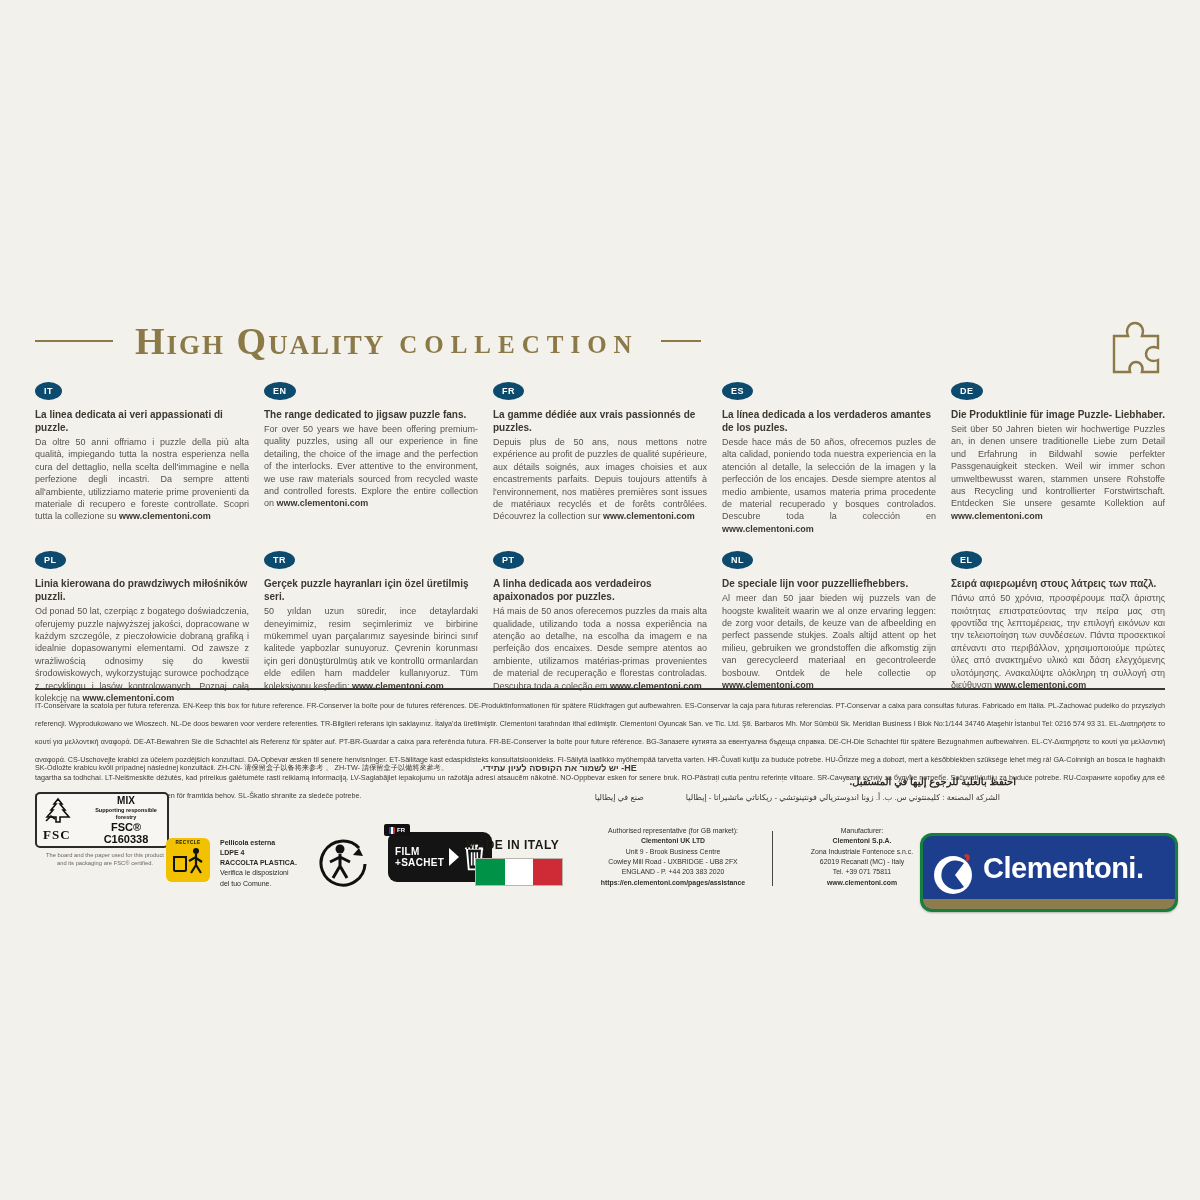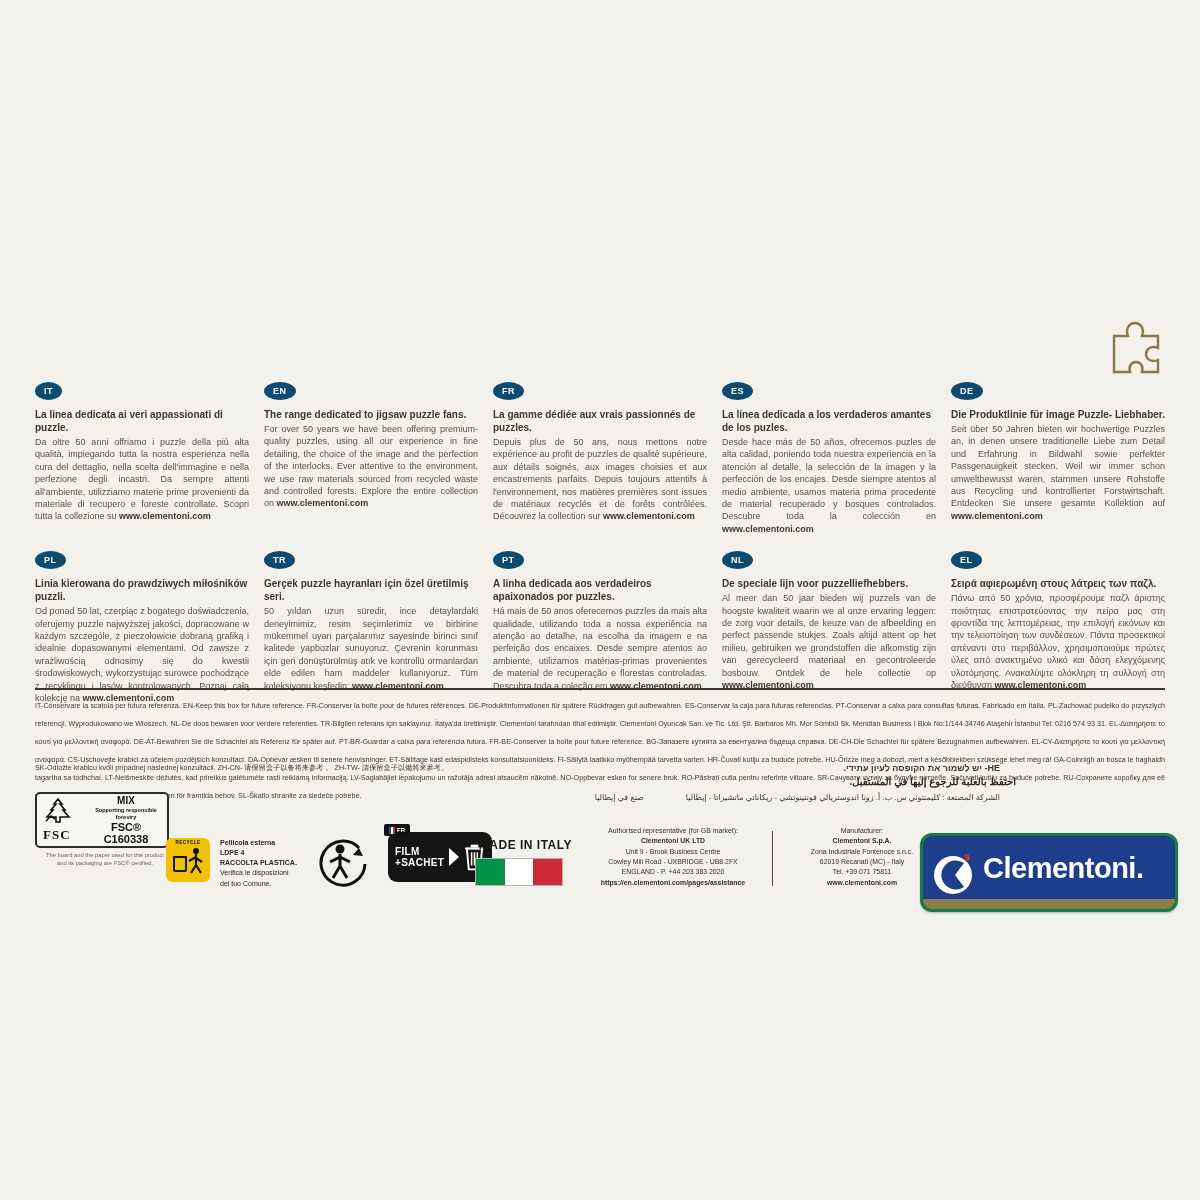--- a/index.html
+++ b/index.html
@@ -20,21 +20,21 @@
   .lang-grid { position:absolute; left:35px; top:380px; width:1130px; display:grid; grid-template-columns:repeat(5,1fr); column-gap:15px; row-gap:14px; }
   .lang-cell { min-height:130px; }
   .lang-badge { display:inline-block; background:#0c4a6e; color:#fff; font-size:9px; font-weight:bold; padding:4px 9px; border-radius:50%; letter-spacing:0.5px; }
   .lang-heading { font-size:10px; font-weight:bold; color:#3e392f; margin:8px 0 2px 0; line-height:1.3; }
   .lang-body { font-size:9px; color:#57524a; line-height:1.38; text-align:justify; }
   .lang-link { font-weight:bold; color:#3e392f; }
 
   
   .fine-rule { position:absolute; left:35px; top:688px; width:1130px; border-top:2px solid #3c372e; }
   .fine-print { position:absolute; left:35px; top:697px; width:1130px; font-size:7.2px; line-height:18px; color:#403b32; text-align:justify; }
-  .fine-row7 { position:absolute; left:35px; top:763px; width:1130px; display:flex; justify-content:space-between; font-size:7.2px; color:#403b32; }
+  .fine-row7 { position:absolute; left:35px; top:763px; width:1130px; display:flex; font-size:7.2px; color:#403b32; }
   .fine-row7 .he { padding-right:165px; font-size:9px; font-weight:bold; direction:rtl;margin-left:32px; }
   .ar-line1 { position:absolute; right:184px; top:776px; font-size:10px; font-weight:bold; color:#2e2a22; direction:rtl; }
   .ar-line2 { position:absolute; right:200px; top:793px; font-size:8px; color:#403b32; direction:rtl; display:flex; gap:42px; }
 
   
   .fsc-block { position:absolute; left:35px; top:792px; width:140px; }
   .fsc-box { width:134px; height:56px; border:2px solid #2b2b2b; border-radius:5px; background:#f7f6f2; display:flex; align-items:center; padding:4px 6px; gap:6px; }
   .fsc-left { display:flex; flex-direction:column; align-items:flex-start; width:42px; }
   .fsc-brand { font-family:"Liberation Serif", serif; font-weight:bold; font-size:13px; color:#111; letter-spacing:1px; }
   .fsc-right { flex:1; text-align:center; color:#111; }
@@ -51,21 +51,21 @@
 
   .triman-icon { position:absolute; left:315px; top:834px; }
 
   .filmsachet { position:absolute; left:378px; top:832px;padding-left:10px; }
   .fs-tab { position:absolute; top:-8px; left:6px; width:26px; height:12px; background:#111; border-radius:2px; color:#fff; font-size:6px; font-weight:bold; display:flex; align-items:center; justify-content:center; gap:2px; }
   .fs-tab .fr-stripes { width:6px; height:7px; background:linear-gradient(90deg,#2b4ea2 33%,#fff 33% 66%,#c8352e 66%); border-radius:1px; }
   .fs-box { width:104px; height:50px; background:#141414; border-radius:9px; display:flex; align-items:center; padding:0 7px; gap:5px; }
   .fs-text { color:#fff; font-weight:bold; font-size:10px; line-height:1.1; letter-spacing:0.3px; }
   .fs-arrow { width:0; height:0; border-top:9px solid transparent; border-bottom:9px solid transparent; border-left:10px solid #fff; }
 
-  .madeinitaly { position:absolute; left:466px; top:838px; width:106px; text-align:right; }
+  .madeinitaly { position:absolute; left:466px; top:838px; width:106px; text-align:left; }
   .mii-label { font-size:12px; font-weight:bold; color:#1c1a15; letter-spacing:0.5px; }
   .mii-flag { margin:6px auto 0; width:88px; height:28px; display:flex; border:1px solid #b9b5ac; }
   .mii-flag span { flex:1; }
 
   .addr { font-size:6.9px; line-height:1.5; color:#33302a; text-align:center; }
   .addr .b { font-weight:bold; }
   .addr-auth { position:absolute; left:578px; top:826px; width:190px; }
   .addr-div { position:absolute; left:772px; top:831px; width:1px; height:55px; background:#4a463e; }
   .addr-manu { position:absolute; left:782px; top:826px; width:160px; }
 
@@ -73,20 +73,26 @@
   .logo-box { position:absolute; left:920px; top:833px; width:258px; height:79px; background:#15803d; border-radius:12px; padding:3px; box-shadow:0 1px 2px rgba(0,0,0,0.25); }
   .logo-inner { position:relative; width:100%; height:100%; background:#1d3d8d; border-radius:9px; overflow:hidden; display:flex; align-items:center; padding-left:10px; gap:8px; }
   .logo-inner::after { content:""; position:absolute; left:0; right:0; bottom:0; height:10px; background:#8d7c4c; }
   .logo-text { color:#fff; font-weight:bold; font-size:29px; letter-spacing:-0.5px; padding-bottom:8px; }
 </style>
 </head>
 <body>
 
 <div class="sheet">
 
+  <div class="title-row">
+    <div class="dash left"></div>
+    <span class="title-main">High Quality</span>
+    <span class="title-sub">COLLECTION</span>
+    <div class="dash right"></div>
+  </div>
 
   <div class="puzzle-icon">
     <svg width="62" height="60" viewBox="0 0 62 60" fill="none" stroke="#8b7a47" stroke-width="2.4">
       <path d="M8 18 L22 18 C19 10 24 5 29 5 C34 5 39 10 36 18 L52 18 L52 30 C44 27 40 32 40 36 C40 40 44 45 52 42 L52 54 L36 54 C38 48 34 44 30 44 C26 44 22 48 24 54 L8 54 Z"></path>
     </svg>
   </div>
 
   <div class="lang-grid">
     <div class="lang-cell">
       <span class="lang-badge">IT</span>

